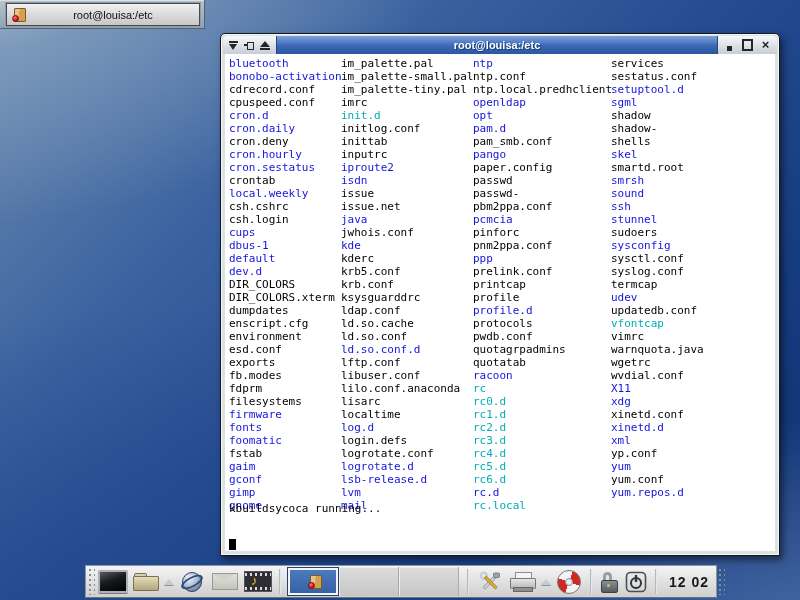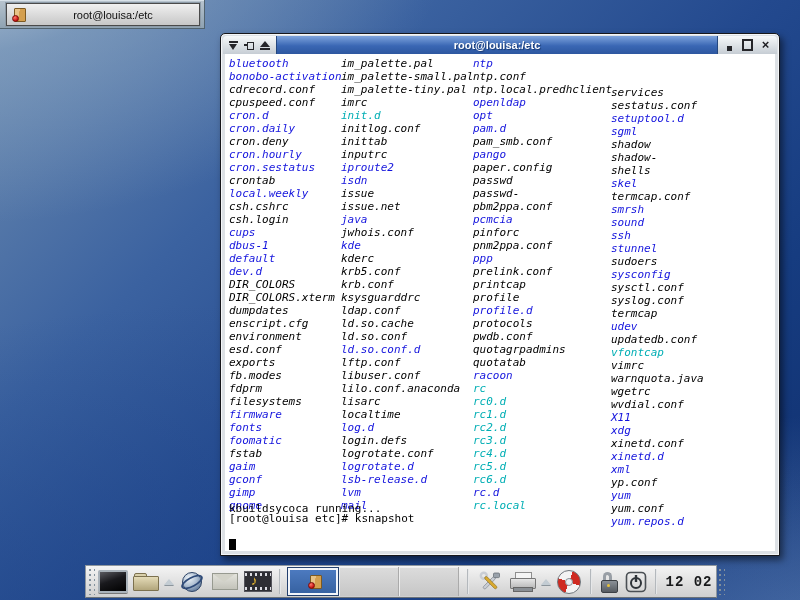--- a/index.html
+++ b/index.html
@@ -79,22 +79,22 @@
   .wbtn{display:flex;align-items:flex-end;justify-content:center;width:11px;height:11px;cursor:default;}
   .b-min::after{content:"";width:5px;height:5px;background:#26262a;}
   .b-max::after{content:"";width:8px;height:8px;border:2px solid #26262a;}
   .b-close{font-size:13px;font-weight:bold;color:#1b1b1f;line-height:10px;align-items:center;}
   
   .term-content{
     position:absolute;left:4px;right:4px;top:20px;bottom:4px;
     background:#fff;overflow:hidden;
     font-family:"DejaVu Sans Mono", monospace;font-size:11px;line-height:13px;
   }
-  .tcol{position:absolute;top:3px;font-style:italic;}
-  .tcol.c0{left:4px;} .tcol.c1{left:116px;} .tcol.c2{left:248px;} .tcol.c3{left:386px;margin-top:29px;}
+  .tcol{position:absolute;top:3px;}
+  .tcol.c0{left:4px;} .tcol.c1{left:116px;} .tcol.c2{left:248px;} .tcol.c3{left:386px;}
   .entry{height:13px;white-space:pre;}
   .entry.dir{color:var(--c-dir);}
   .entry.link{color:var(--c-link);}
   .entry.file{color:var(--c-file);}
   .term-line{position:absolute;left:4px;white-space:pre;color:#000;}
   .prompt-line{top:458px;}
   .status-line{top:448px;}
   .cursor{position:absolute;left:4px;top:485px;width:7px;height:11px;background:#000;}
   
   .panel{
@@ -148,21 +148,21 @@
     border:1px solid #70767c;box-sizing:border-box;}
   .i-help::after{content:"";position:absolute;left:7px;top:7px;width:8px;height:8px;border-radius:50%;background:#e9edf0;border:1px solid #8a9096;box-sizing:border-box;}
   
   .i-lock{position:relative;width:18px;height:20px;}
   .i-lock::before{content:"";position:absolute;left:3px;top:0;width:9px;height:10px;border:3px solid #989ea5;border-bottom:none;border-radius:6px 6px 0 0;box-sizing:border-box;}
   .i-lock .body{position:absolute;left:1px;top:8px;width:15px;height:11px;background:linear-gradient(#8a9097,#565b61);border:1px solid #3c4045;border-radius:2px;}
   .i-lock .dot{position:absolute;left:7px;top:12px;width:3px;height:3px;background:#e8c23a;border-radius:50%;}
   
   .clock{
     flex:0 0 auto;width:52px;text-align:center;
-    font-family:Liberation Mono, monospace;font-weight:bold;font-size:14px;color:#17181a;
+    font-family:Liberation Sans, sans-serif;font-weight:bold;font-size:14px;color:#17181a;
     letter-spacing:1px;
   }
 </style>
 </head>
 <body>
 
 <div class="desktop">
 
   <div class="mini-panel">
     <div class="task-btn-top">
@@ -303,21 +303,21 @@
         </div>
       <div class="tcol c3">
           <div class="entry file">services</div>
           <div class="entry file">sestatus.conf</div>
           <div class="entry dir">setuptool.d</div>
           <div class="entry dir">sgml</div>
           <div class="entry file">shadow</div>
           <div class="entry file">shadow-</div>
           <div class="entry file">shells</div>
           <div class="entry dir">skel</div>
-          <div class="entry file">termcap.conf</div>
+          <div class="entry file">smartd.root</div>
           <div class="entry dir">smrsh</div>
           <div class="entry dir">sound</div>
           <div class="entry dir">ssh</div>
           <div class="entry dir">stunnel</div>
           <div class="entry file">sudoers</div>
           <div class="entry dir">sysconfig</div>
           <div class="entry file">sysctl.conf</div>
           <div class="entry file">syslog.conf</div>
           <div class="entry file">termcap</div>
           <div class="entry dir">udev</div>
@@ -330,21 +330,20 @@
           <div class="entry dir">X11</div>
           <div class="entry dir">xdg</div>
           <div class="entry file">xinetd.conf</div>
           <div class="entry dir">xinetd.d</div>
           <div class="entry dir">xml</div>
           <div class="entry file">yp.conf</div>
           <div class="entry dir">yum</div>
           <div class="entry file">yum.conf</div>
           <div class="entry dir">yum.repos.d</div>
         </div>
-      <div class="term-line prompt-line">[root@louisa etc]# ksnapshot</div>
       <div class="term-line status-line">kbuildsycoca running...</div>
       <div class="cursor"></div>
     </div>
   </div>
 
   <div class="panel">
     <div class="handle"></div>
 
     <div class="picon">
       <span class="i-screen"></span>

